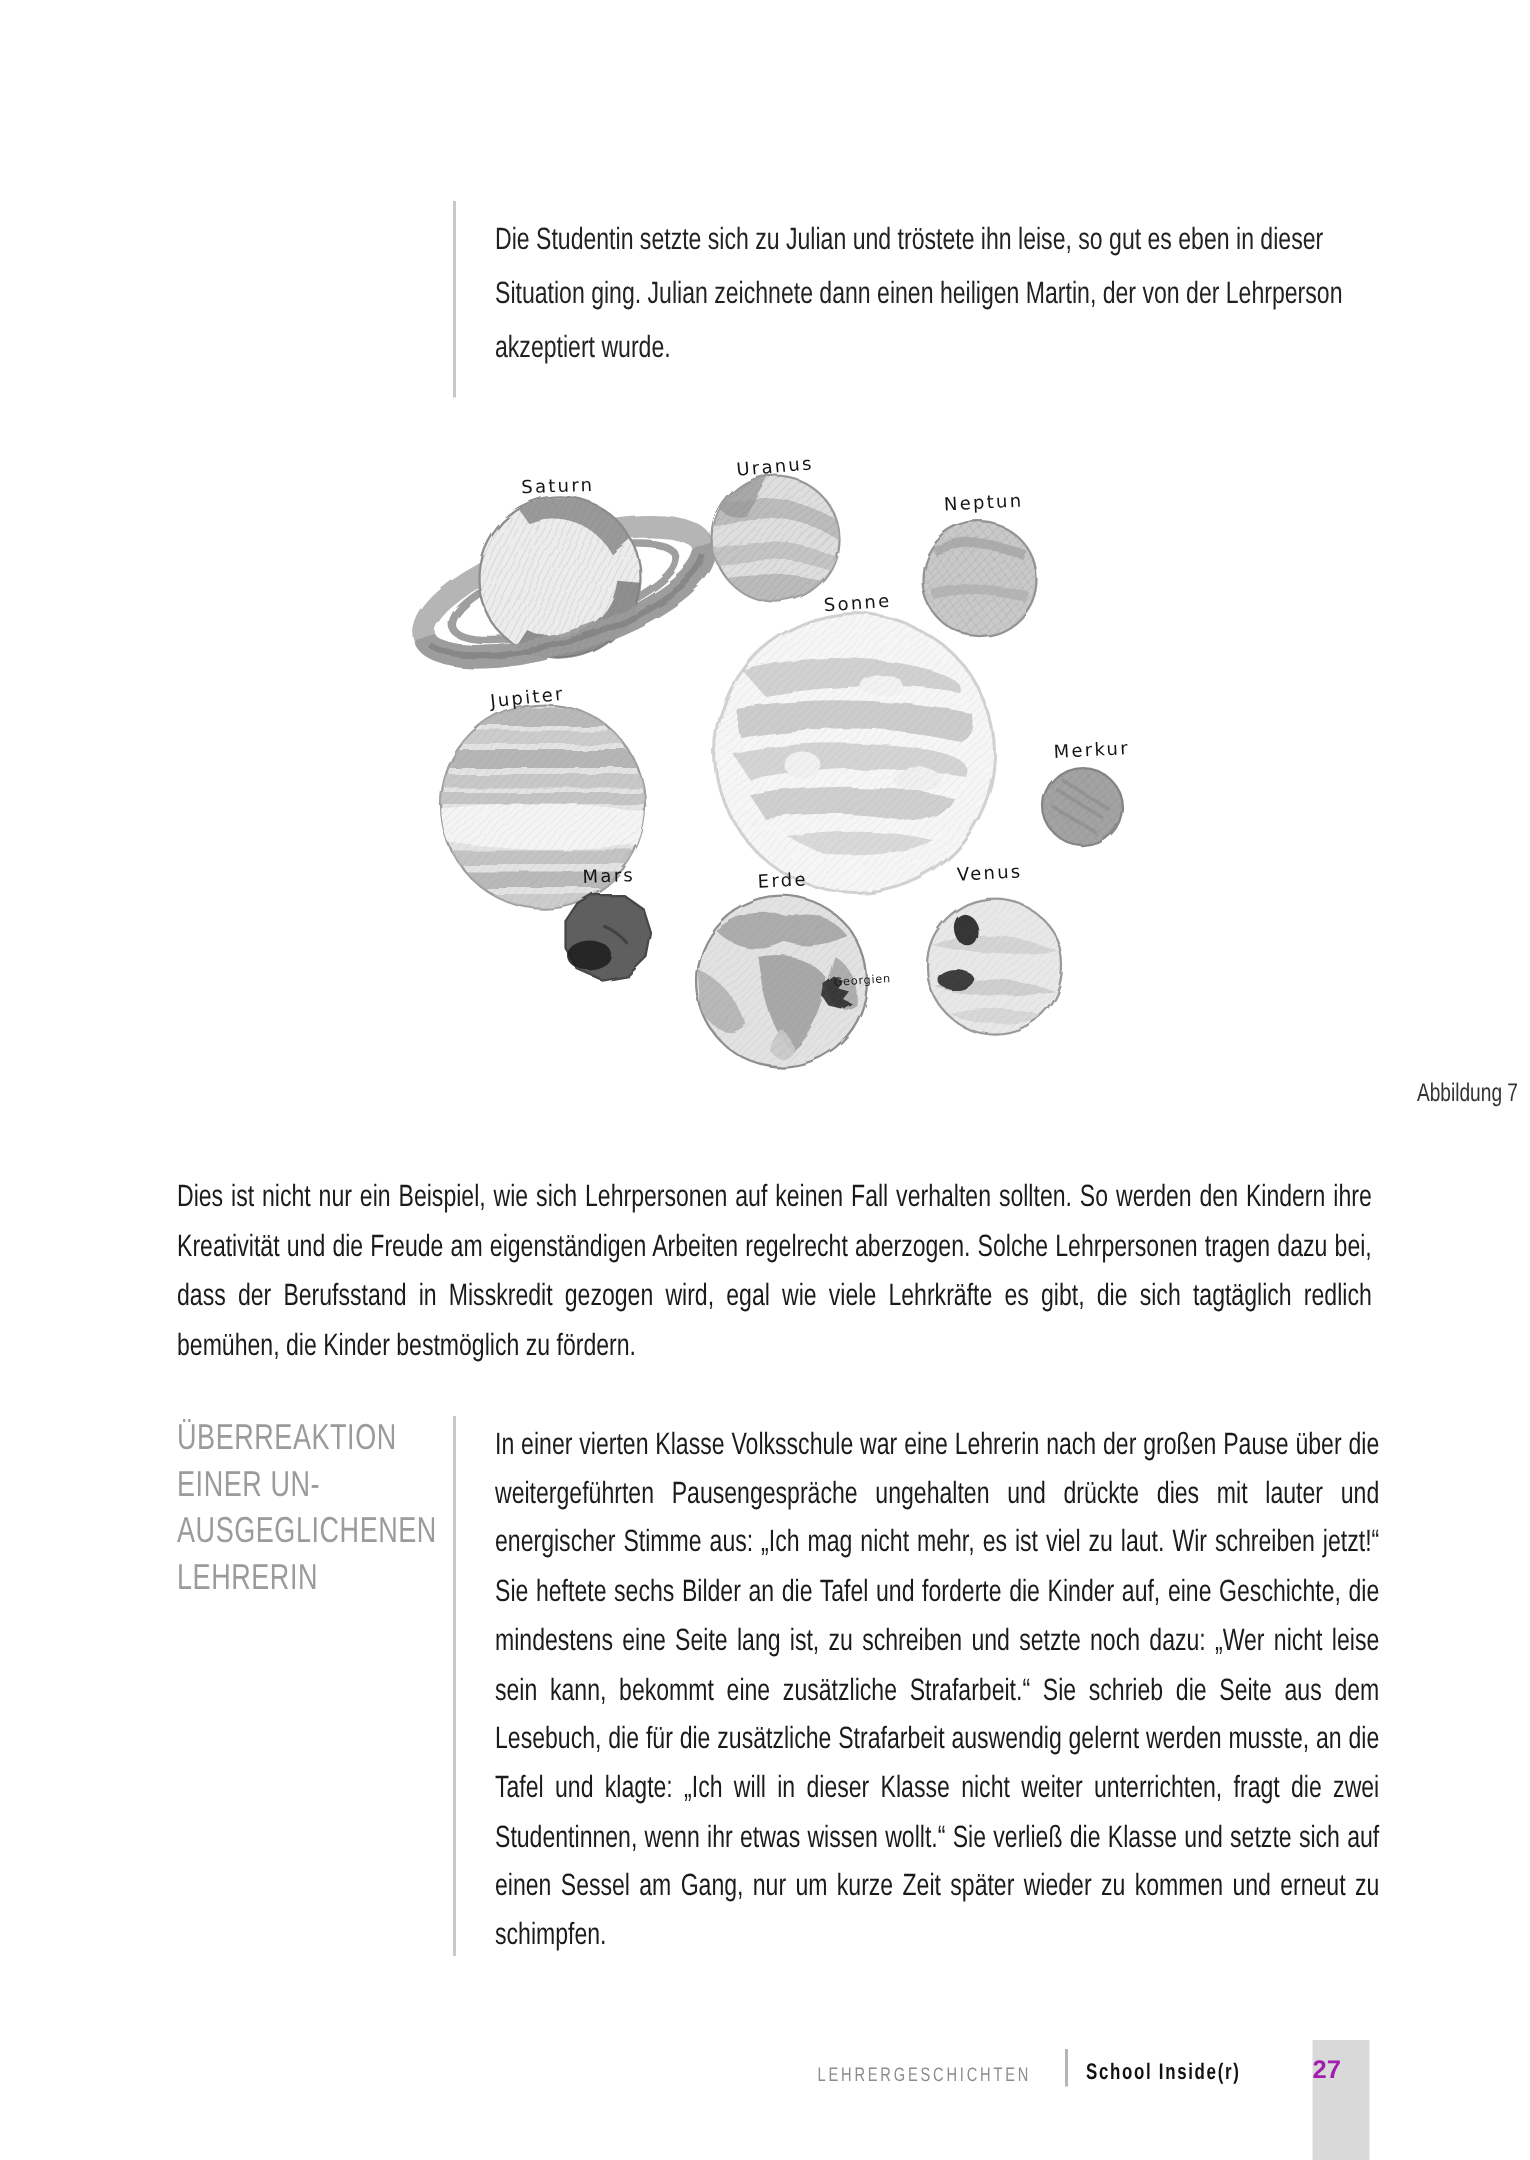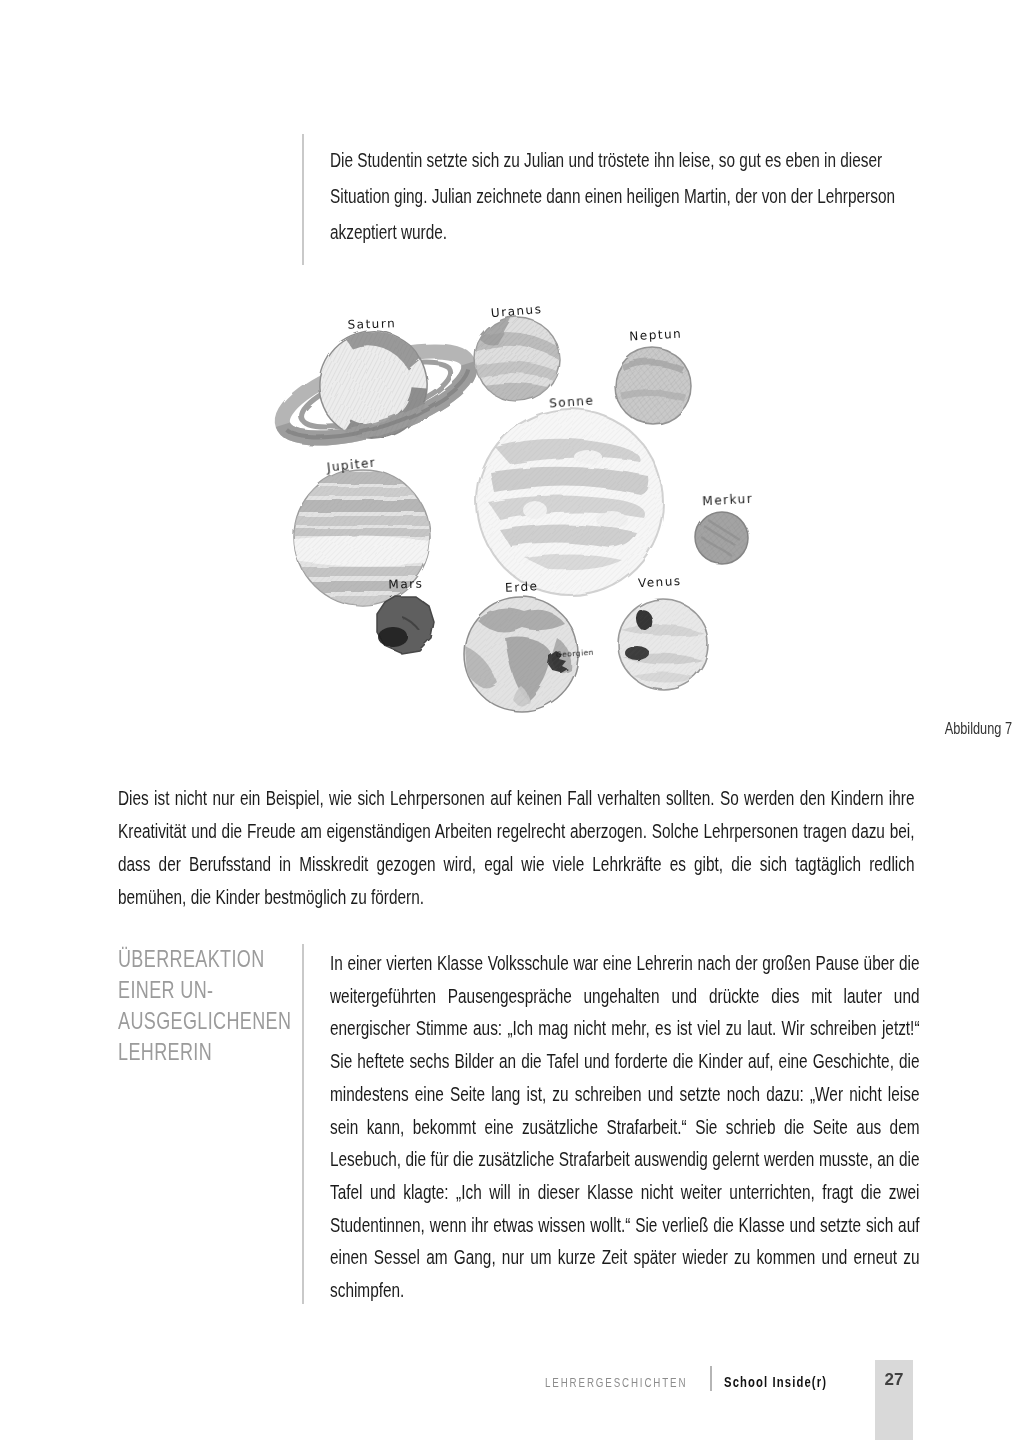--- a/index.html
+++ b/index.html
@@ -44,21 +44,21 @@
   .footer-left {
     position:absolute; left:545px; top:1375px;
     font-size:13px; letter-spacing:2.5px; color:#8c8c8c; white-space:nowrap;
   }
   .footer-divider { position:absolute; left:710px; top:1366px; width:2px; height:25px; background:#b5b5b5; }
   .footer-brand {
     position:absolute; left:724px; top:1373px;
     font-size:15px; font-weight:bold; letter-spacing:1.5px; color:#111; white-space:nowrap;
   }
   .page-bar { position:absolute; left:875px; top:1360px; width:38px; height:80px; background:#d9d9d9; }
-  .page-num { display:block; text-align:center; margin-top:10px; font-weight:bold; font-size:17px; color:#404040; }
+  .page-num { display:block; margin-top:10px; font-weight:bold; font-size:17px; color:#a21caf; }
 
   svg text.plabel {
     font-family:"DejaVu Sans", sans-serif; font-size:12px; fill:#151515;
     letter-spacing:1.5px; text-anchor:middle;
   }
   svg text.plabel-small {
     font-family:"DejaVu Sans", sans-serif; font-size:7.5px; fill:#1a1a1a;
     letter-spacing:0.5px; text-anchor:middle;
   }
 </style>

